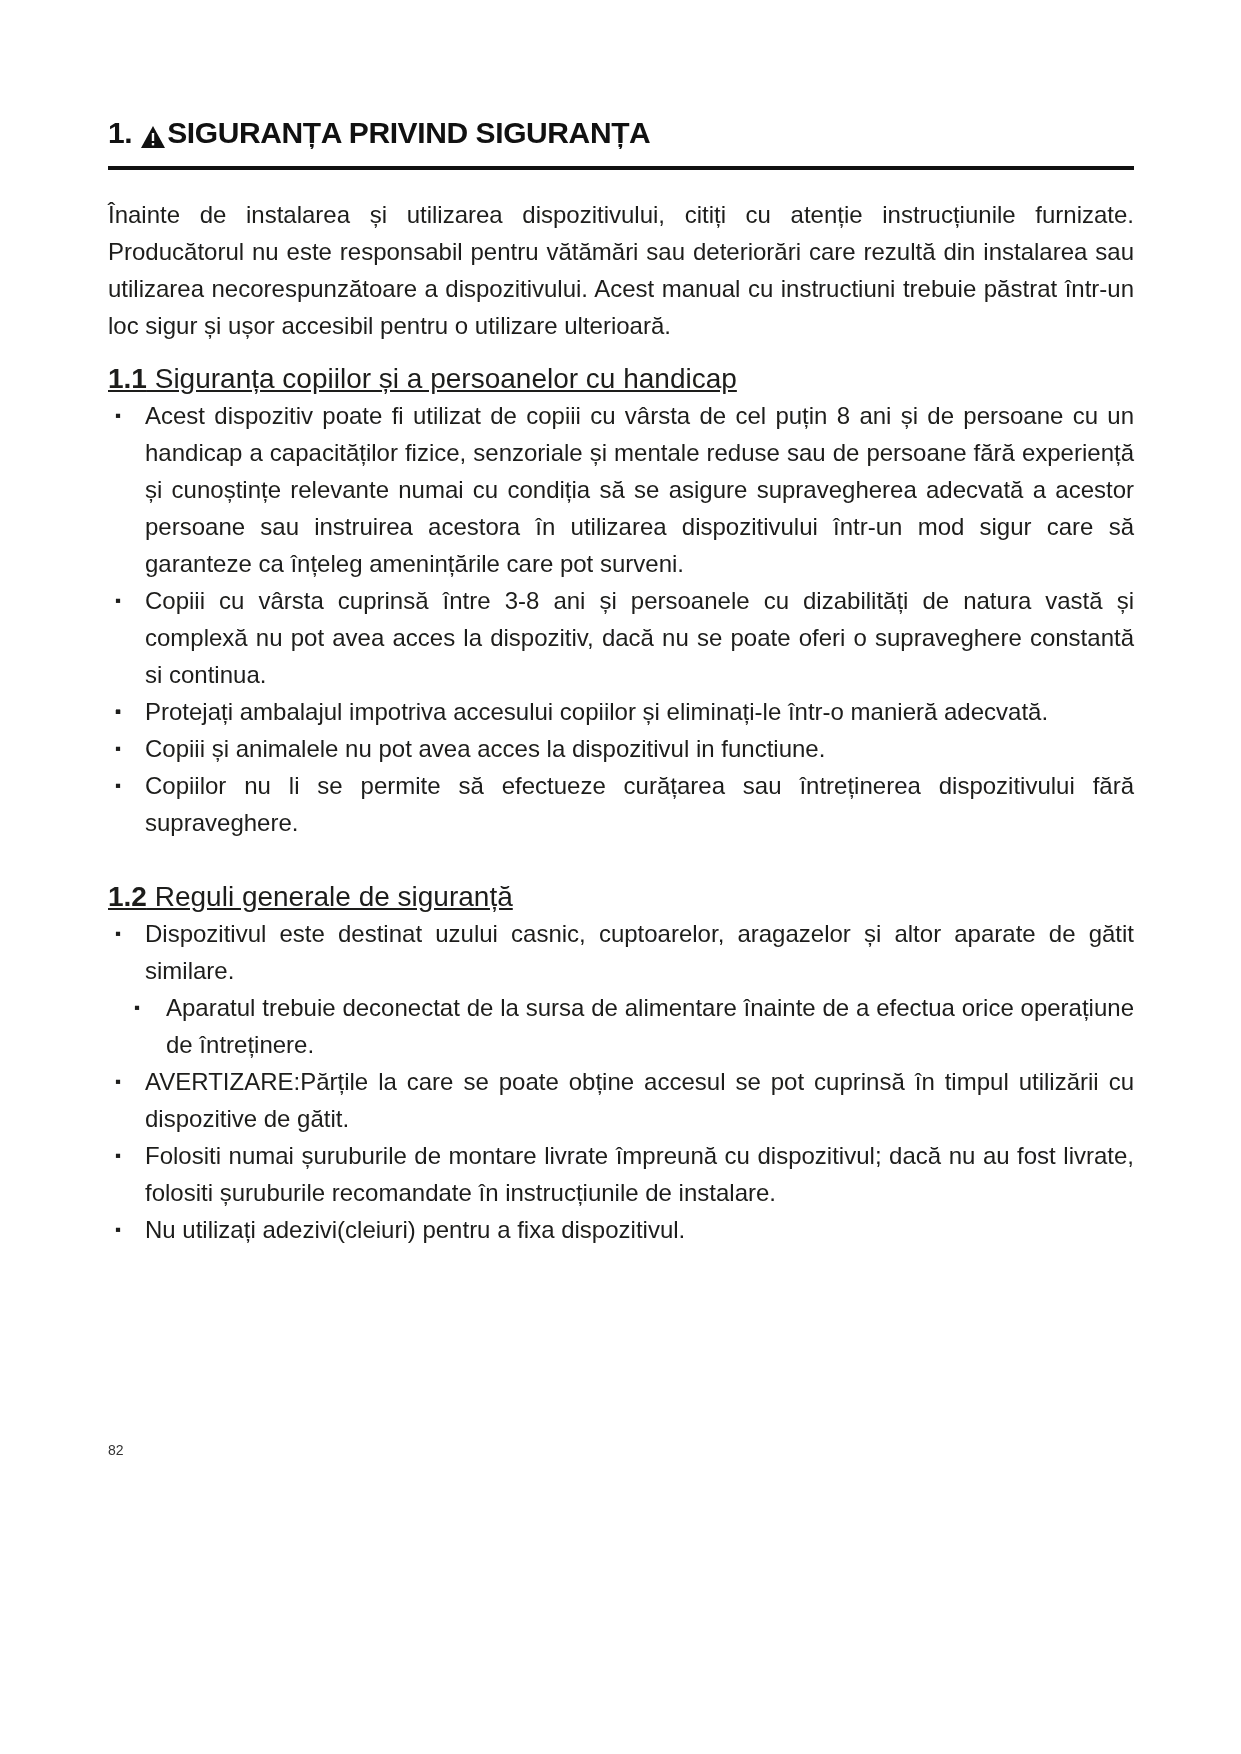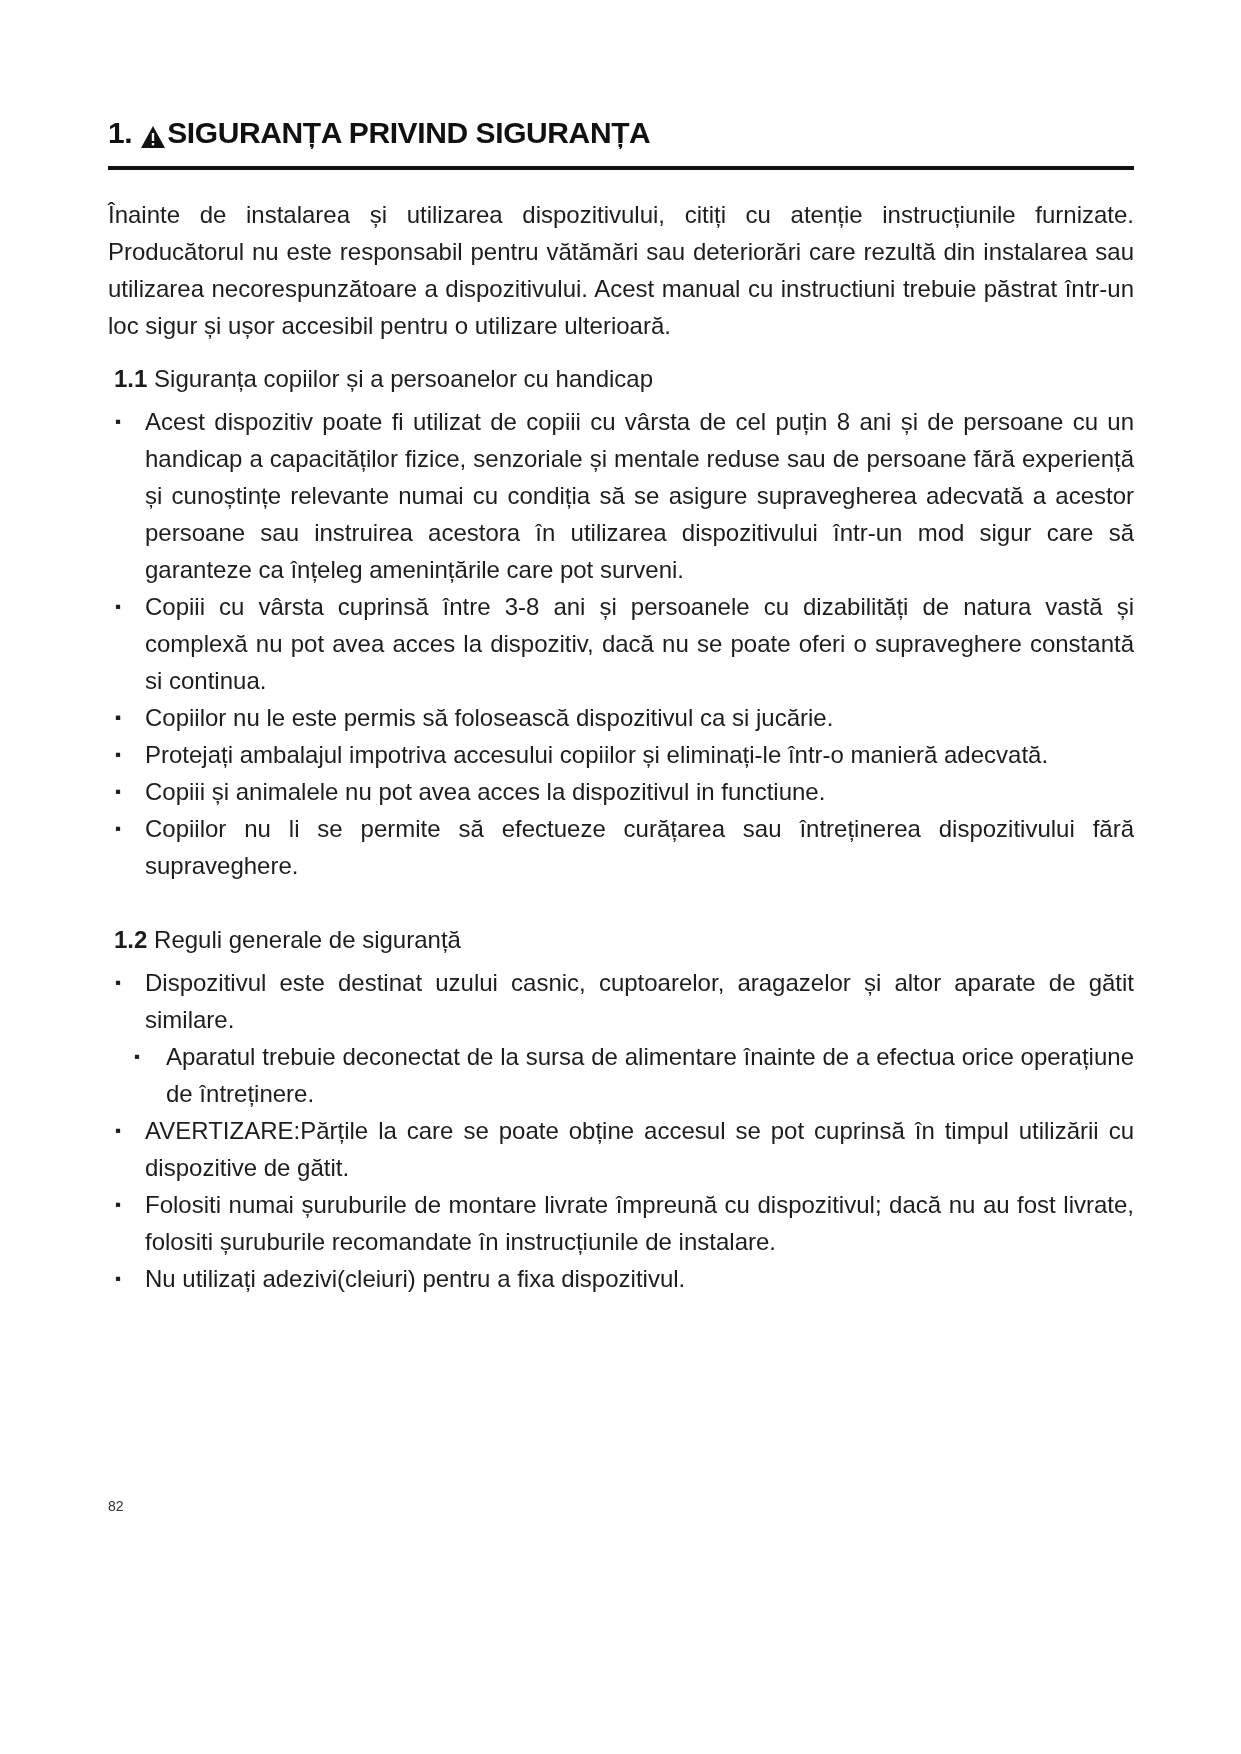--- a/index.html
+++ b/index.html
@@ -47,23 +47,24 @@
     top: 1px;
   }
   .body-text {
     font-size: 24px;
     line-height: 37px;
     text-align: justify;
     color: #1d1d1b;
   }
   .intro { margin: 0 0 16px 0; }
   .section-heading {
-    font-size: 24px;
+    font-size: 28px;
     line-height: 37px;
-    margin: 6px;
+    margin: 0;
+    text-decoration: underline;
   }
   .section-heading .sec-num { font-weight: bold; }
   .gap-before { margin-top: 37px; }
   ul.bullets {
     list-style: none;
     margin: 0;
     padding: 0;
   }
   ul.bullets li {
     position: relative;
@@ -81,21 +82,21 @@
   }
   ul.bullets li.indent {
     padding-left: 58px;
   }
   ul.bullets li.indent .marker {
     left: 26px;
   }
   .page-number {
     position: absolute;
     left: 108px;
-    top: 1498px;
+    top: 1442px;
     font-size: 14px;
     color: #333333;
   }
 </style>
 </head>
 <body>
 
 <div class="page">
   <div class="content">
 
@@ -114,21 +115,21 @@
     </div>
 
     <p class="body-text intro">Înainte de instalarea și utilizarea dispozitivului, citiți cu atenție instrucțiunile furnizate. Producătorul nu este responsabil pentru vătămări sau deteriorări care rezultă din instalarea sau utilizarea necorespunzătoare a dispozitivului. Acest manual cu instructiuni trebuie păstrat într-un loc sigur și ușor accesibil pentru o utilizare ulterioară.</p>
 
     <p class="section-heading"><span class="sec-num">1.1</span><span> Siguranța copiilor și a persoanelor cu handicap</span></p>
 
     <ul class="bullets">
       <li><span class="marker">▪</span><span>Acest dispozitiv poate fi utilizat de copiii cu vârsta de cel puțin 8 ani și de persoane cu un handicap a capacităților fizice, senzoriale și mentale reduse sau de persoane fără experiență și cunoștințe relevante numai cu condiția să se asigure supravegherea adecvată a acestor persoane sau instruirea acestora în utilizarea dispozitivului într-un mod sigur care să garanteze ca înțeleg amenințările care pot surveni.</span></li>
       <li><span class="marker">▪</span><span>Copiii cu vârsta cuprinsă între 3-8 ani și persoanele cu dizabilități de natura vastă și complexă nu pot avea acces la dispozitiv, dacă nu se poate oferi o supraveghere constantă si continua.</span></li>
       <li><span class="marker">▪</span></li>
-      <li><span class="marker">▪</span><span>Copiilor nu le este permis să folosească dispozitivul ca si jucărie.</span></li>
+      <li><span class="marker">▪</span></li>
       <li><span class="marker">▪</span><span>Protejați ambalajul impotriva accesului copiilor și eliminați-le într-o manieră adecvată.</span></li>
       <li><span class="marker">▪</span><span>Copiii și animalele nu pot avea acces la dispozitivul in functiune.</span></li>
       <li><span class="marker">▪</span><span>Copiilor nu li se permite să efectueze curățarea sau întreținerea dispozitivului fără supraveghere.</span></li>
     </ul>
 
     <p class="section-heading gap-before"><span class="sec-num">1.2</span><span> Reguli generale de siguranță</span></p>
 
     <ul class="bullets">
       <li><span class="marker">▪</span><span>Dispozitivul este destinat uzului casnic, cuptoarelor, aragazelor și altor aparate de gătit similare.</span></li>
       <li class="indent"><span class="marker">▪</span><span>Aparatul trebuie deconectat de la sursa de alimentare înainte de a efectua orice operațiune de întreținere.</span></li>

